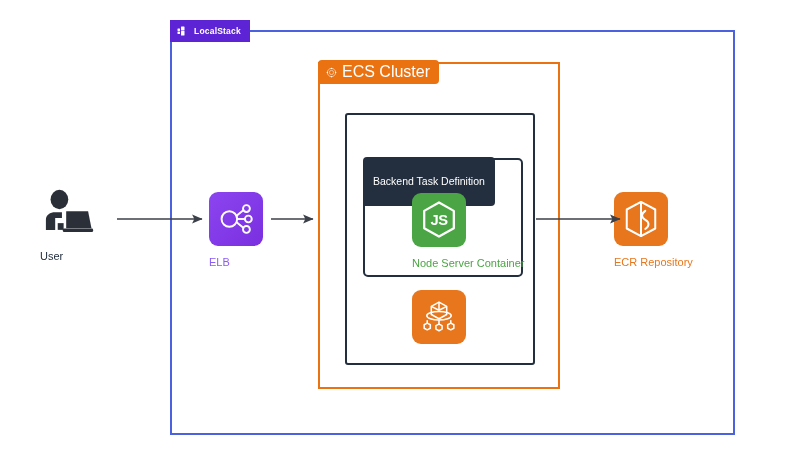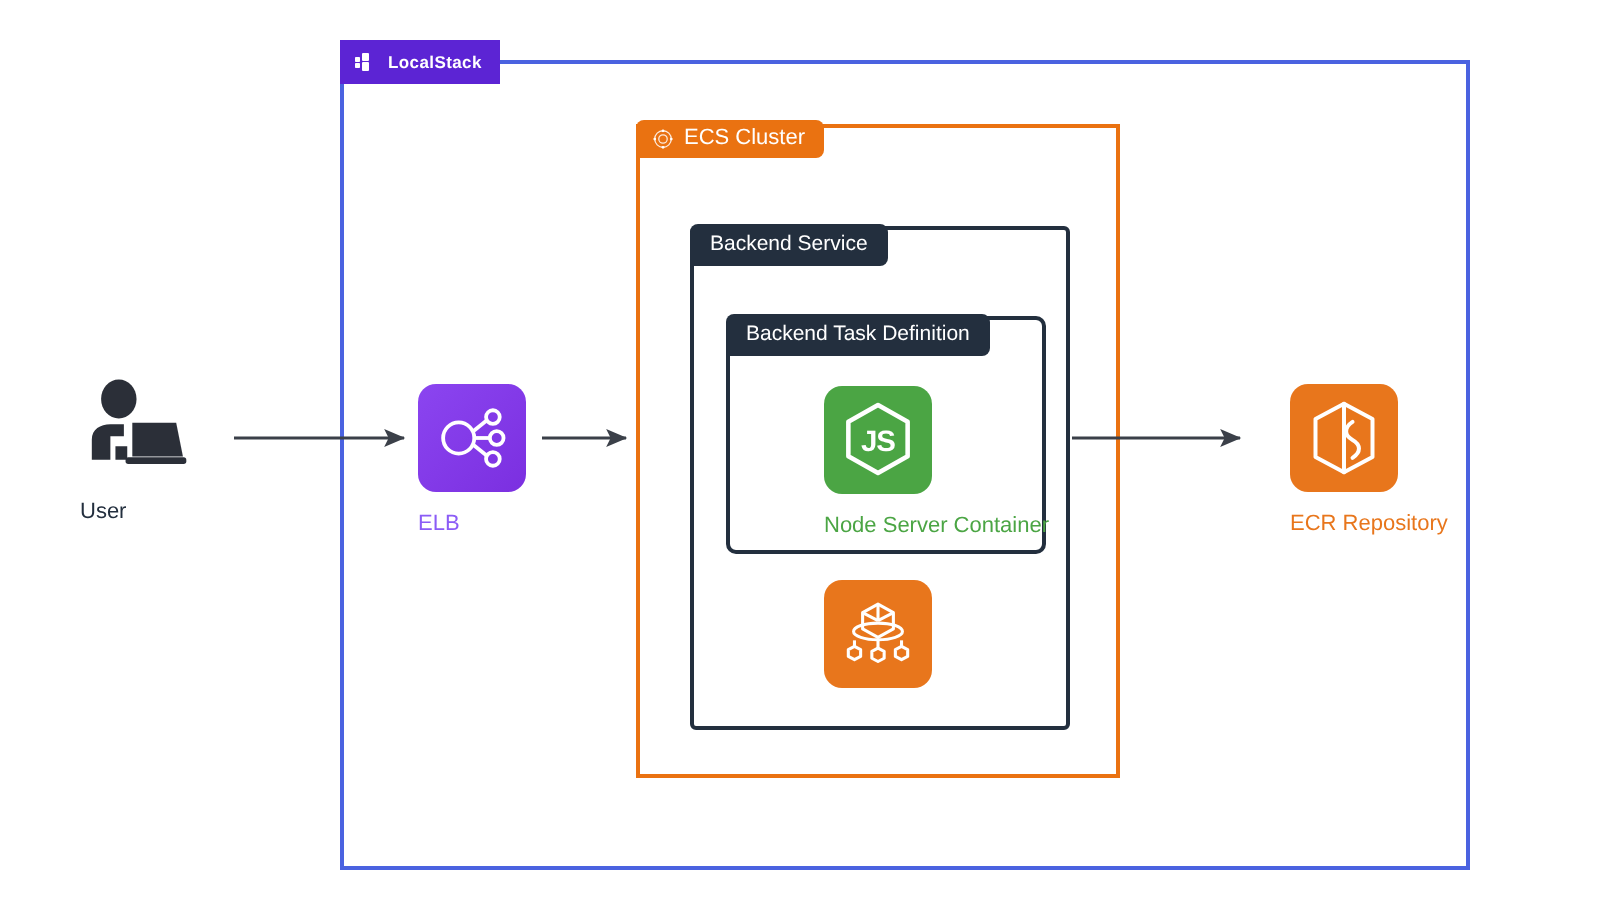--- a/index.html
+++ b/index.html
@@ -82,39 +82,39 @@
     letter-spacing: 0.2px;
   }
   .label-ecs-cluster {
     left: 318px;
     top: 60px;
     background: #ea7211;
     border-top-left-radius: 4px;
     border-top-right-radius: 4px;
     border-bottom-right-radius: 4px;
     border-bottom-left-radius: 0;
-    font-size: 11px;
+    font-size: 16px;
   }
   .label-backend-service {
     left: 345px;
     top: 112px;
     background: #232f3e;
     border-radius: 4px;
     border-bottom-left-radius: 0;
     font-size: 10.5px;
     padding: 5px 10px;
   }
   .label-task-definition {
     left: 363px;
     top: 157px;
     background: #232f3e;
     border-radius: 4px;
     border-bottom-left-radius: 0;
     font-size: 10.5px;
-    padding: 5px 10px;
+    padding: 19px 10px;
   }
 
   
   .node {
     position: absolute;
     display: flex;
     flex-direction: column;
     align-items: flex-start;
   }
   .node-tile {
@@ -130,21 +130,21 @@
     font-size: 11px;
     line-height: 1;
     white-space: nowrap;
     text-align: center;
   }
 
   .node-user      { left: 40px;  top: 186px; }
   .node-elb       { left: 209px; top: 192px; }
   .node-nodejs    { left: 412px; top: 193px; }
   .node-ecstask   { left: 412px; top: 290px; }
-  .node-ecr       { left: 645px; top: 192px; }
+  .node-ecr       { left: 614px; top: 192px; }
 
   .tile-elb    { background: #8a3ffc; background: linear-gradient(135deg,#8b45f0 0%,#7b2fe0 100%); }
   .tile-nodejs { background: #4ba544; }
   .tile-orange { background: #e8761c; }
 
   .label-user { color: #232f3e; }
   .label-elb  { color: #8b5cf6; font-weight: normal; }
   .label-node { color: #4ba544; }
   .label-ecr  { color: #e8761c; }
 
@@ -185,23 +185,20 @@
         <circle cx="12" cy="3" r="1.5" fill="#ffffff"></circle>
         <circle cx="12" cy="21" r="1.5" fill="#ffffff"></circle>
         <circle cx="3" cy="12" r="1.5" fill="#ffffff"></circle>
         <circle cx="21" cy="12" r="1.5" fill="#ffffff"></circle>
       </svg>
     </span>
     <span>ECS Cluster</span>
   </div>
 
   <div class="boundary backend-service-box"></div>
-  <div class="corner-label label-backend-service">
-    <span>Backend Service</span>
-  </div>
 
   <div class="boundary task-definition-box"></div>
   <div class="corner-label label-task-definition">
     <span>Backend Task Definition</span>
   </div>
 
   <div class="node node-user">
     <div class="node-tile" style="background:transparent;">
       <svg width="54" height="48" viewBox="0 0 64 56" aria-hidden="true">
         <ellipse cx="23" cy="12" rx="10.5" ry="11.5" fill="#2b2f38"></ellipse>

